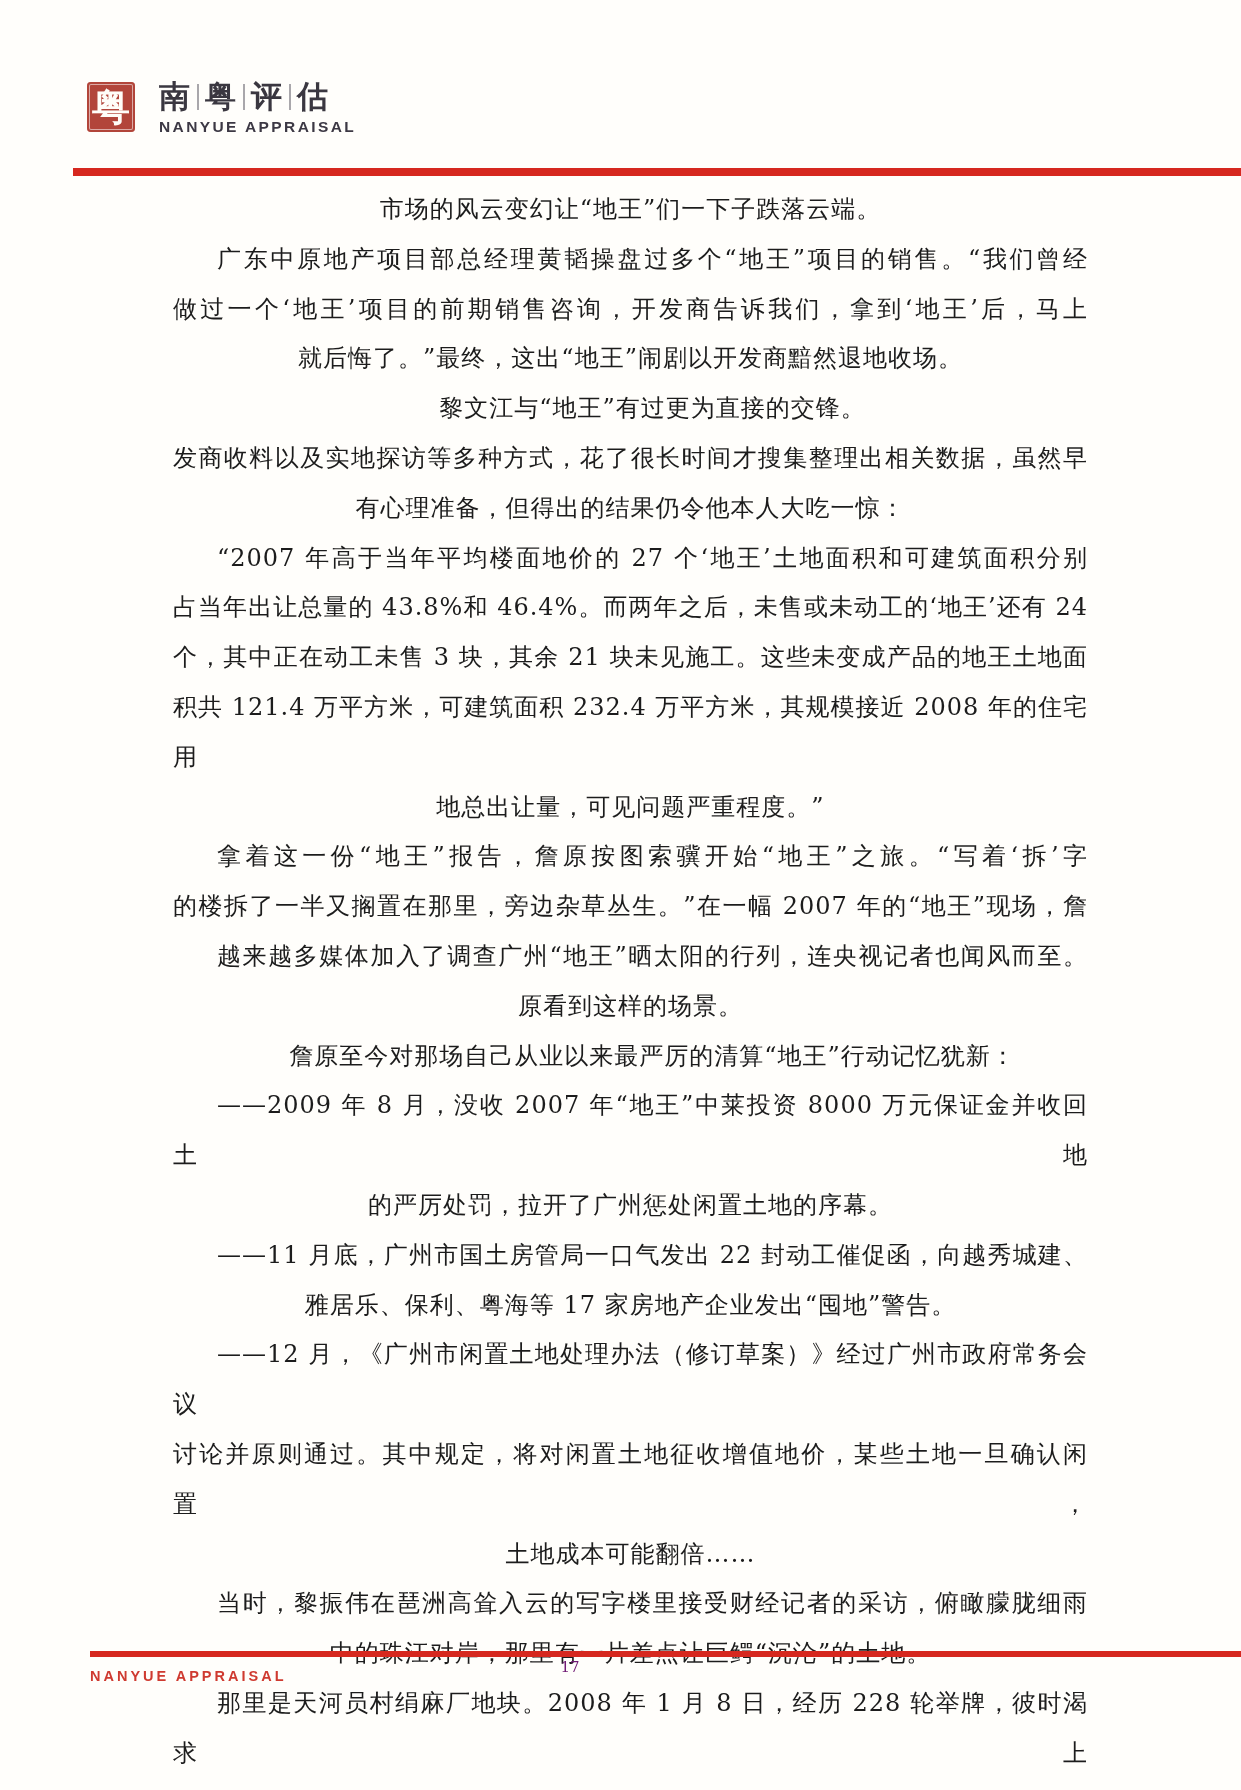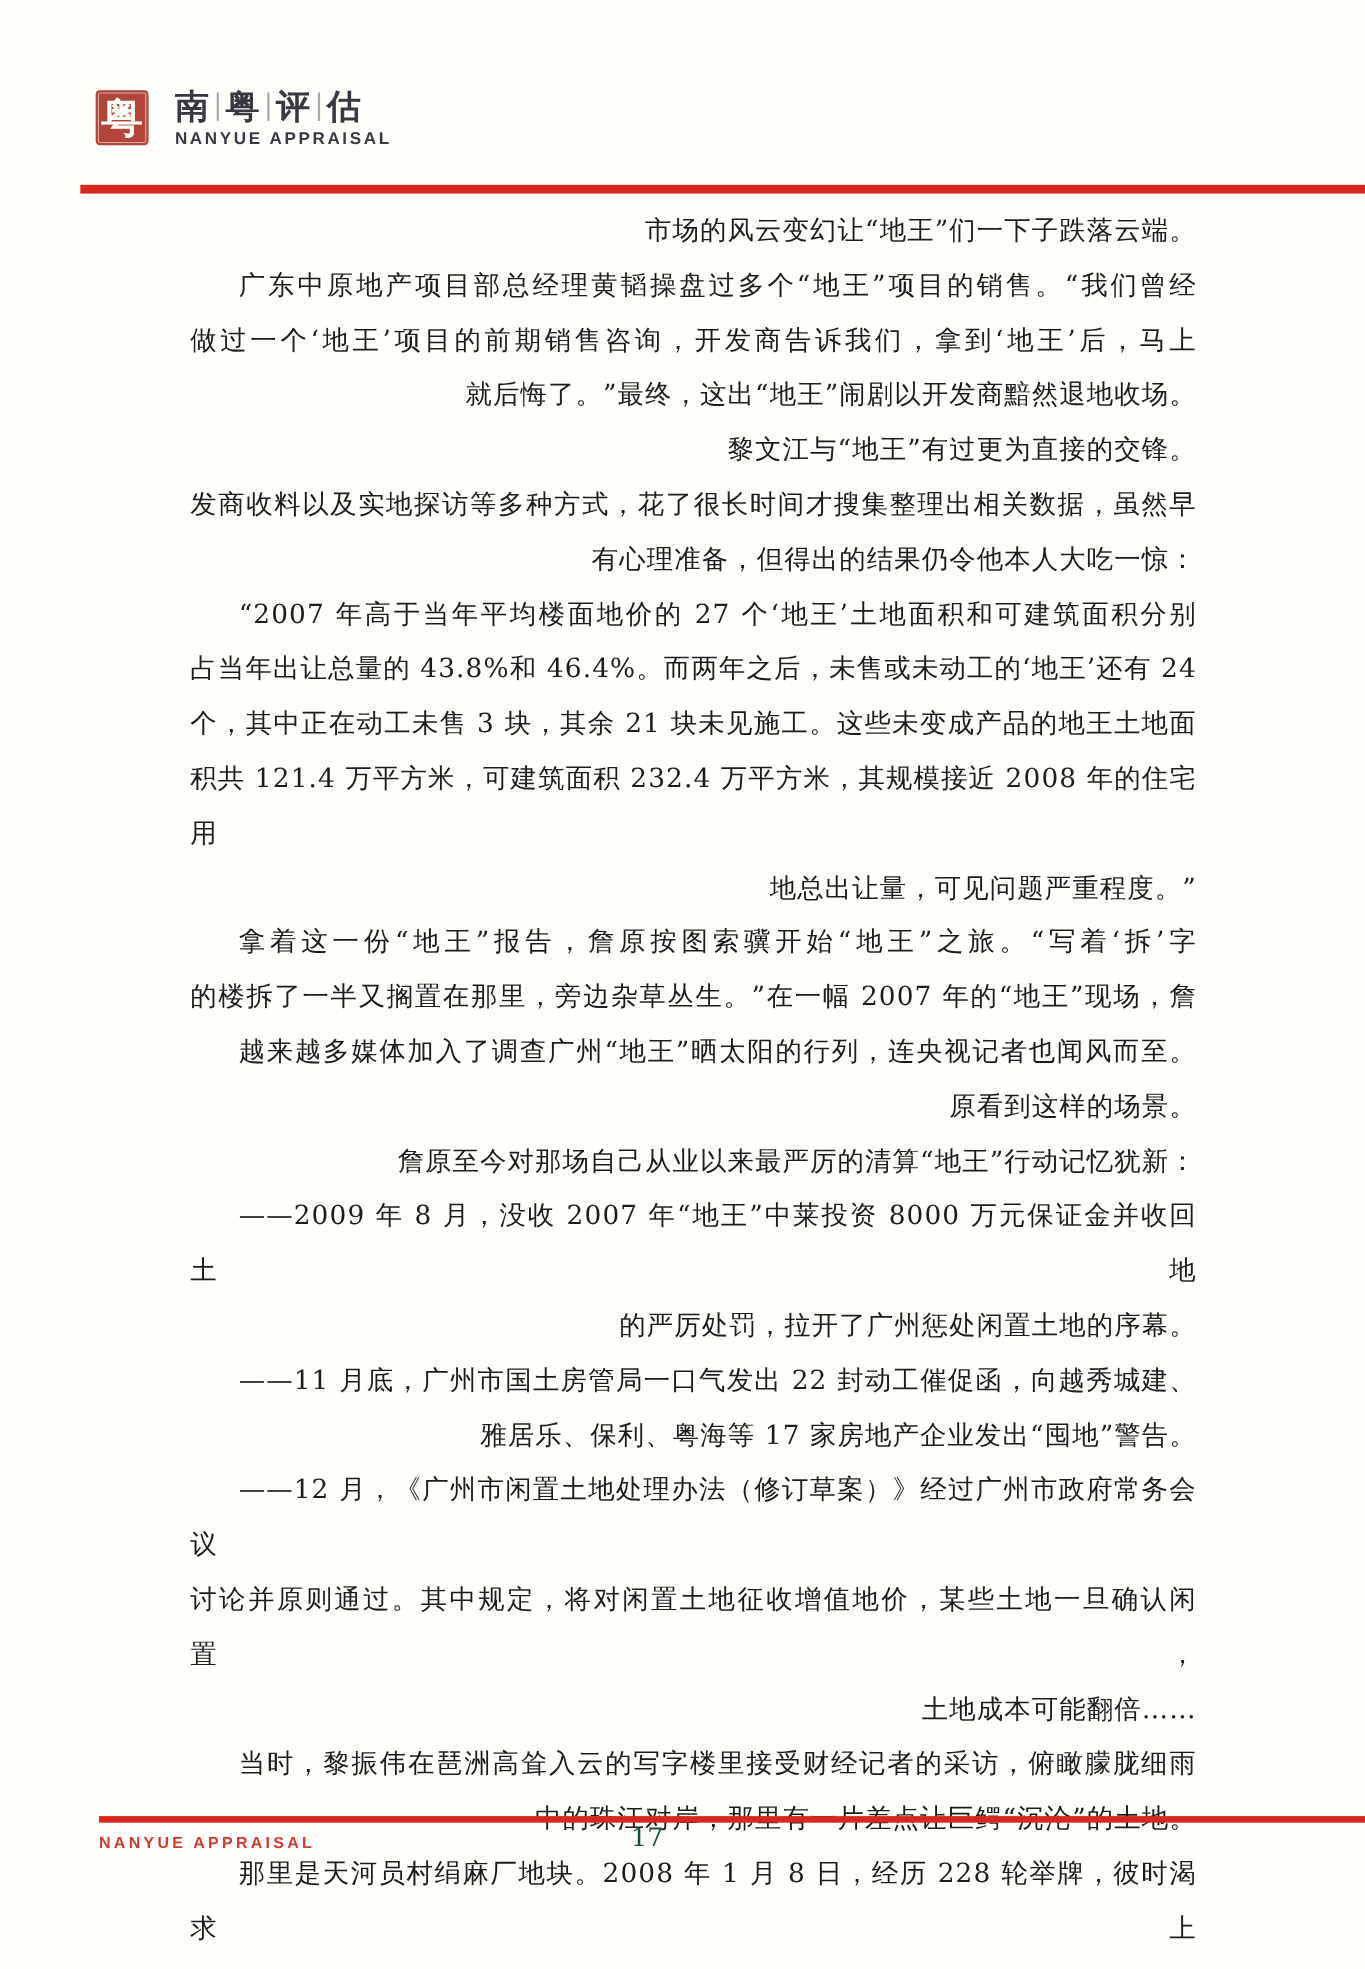--- a/index.html
+++ b/index.html
@@ -54,39 +54,39 @@
     background:var(--accent-red);
   }
 
   
   .body-text{
     position:absolute;left:173px;top:185px;width:915px;
     color:var(--body-text);
     font-size:24px;letter-spacing:1px;
     line-height:49.8px;
   }
-  .line{white-space:nowrap;text-align:right;}
+  .line{white-space:nowrap;text-align:center;}
   .line.fill{white-space:normal;text-align:justify;text-align-last:justify;}
   .line.indent{text-indent:44px;}
 
   
   .footer-rule{
     position:absolute;left:90px;top:1651px;right:0;height:6px;
     background:var(--accent-red);
   }
   .footer-brand{
     position:absolute;left:90px;top:1668px;
     font-family:"Liberation Sans","DejaVu Sans",sans-serif;
     font-size:14.5px;font-weight:700;letter-spacing:3px;
     color:var(--footer-red);
   }
   .page-number{
     position:absolute;left:537px;top:1658px;width:66px;
-    text-align:right;
-    font-size:23px;color:#14532d;
+    text-align:center;
+    font-size:15px;color:#701a75;
     font-family:"DejaVu Serif","Liberation Serif",serif;
   }
 </style>
 </head>
 <body>
 
 <div class="page">
 
   <div class="logo">
     <div class="logo-seal">粤</div>

